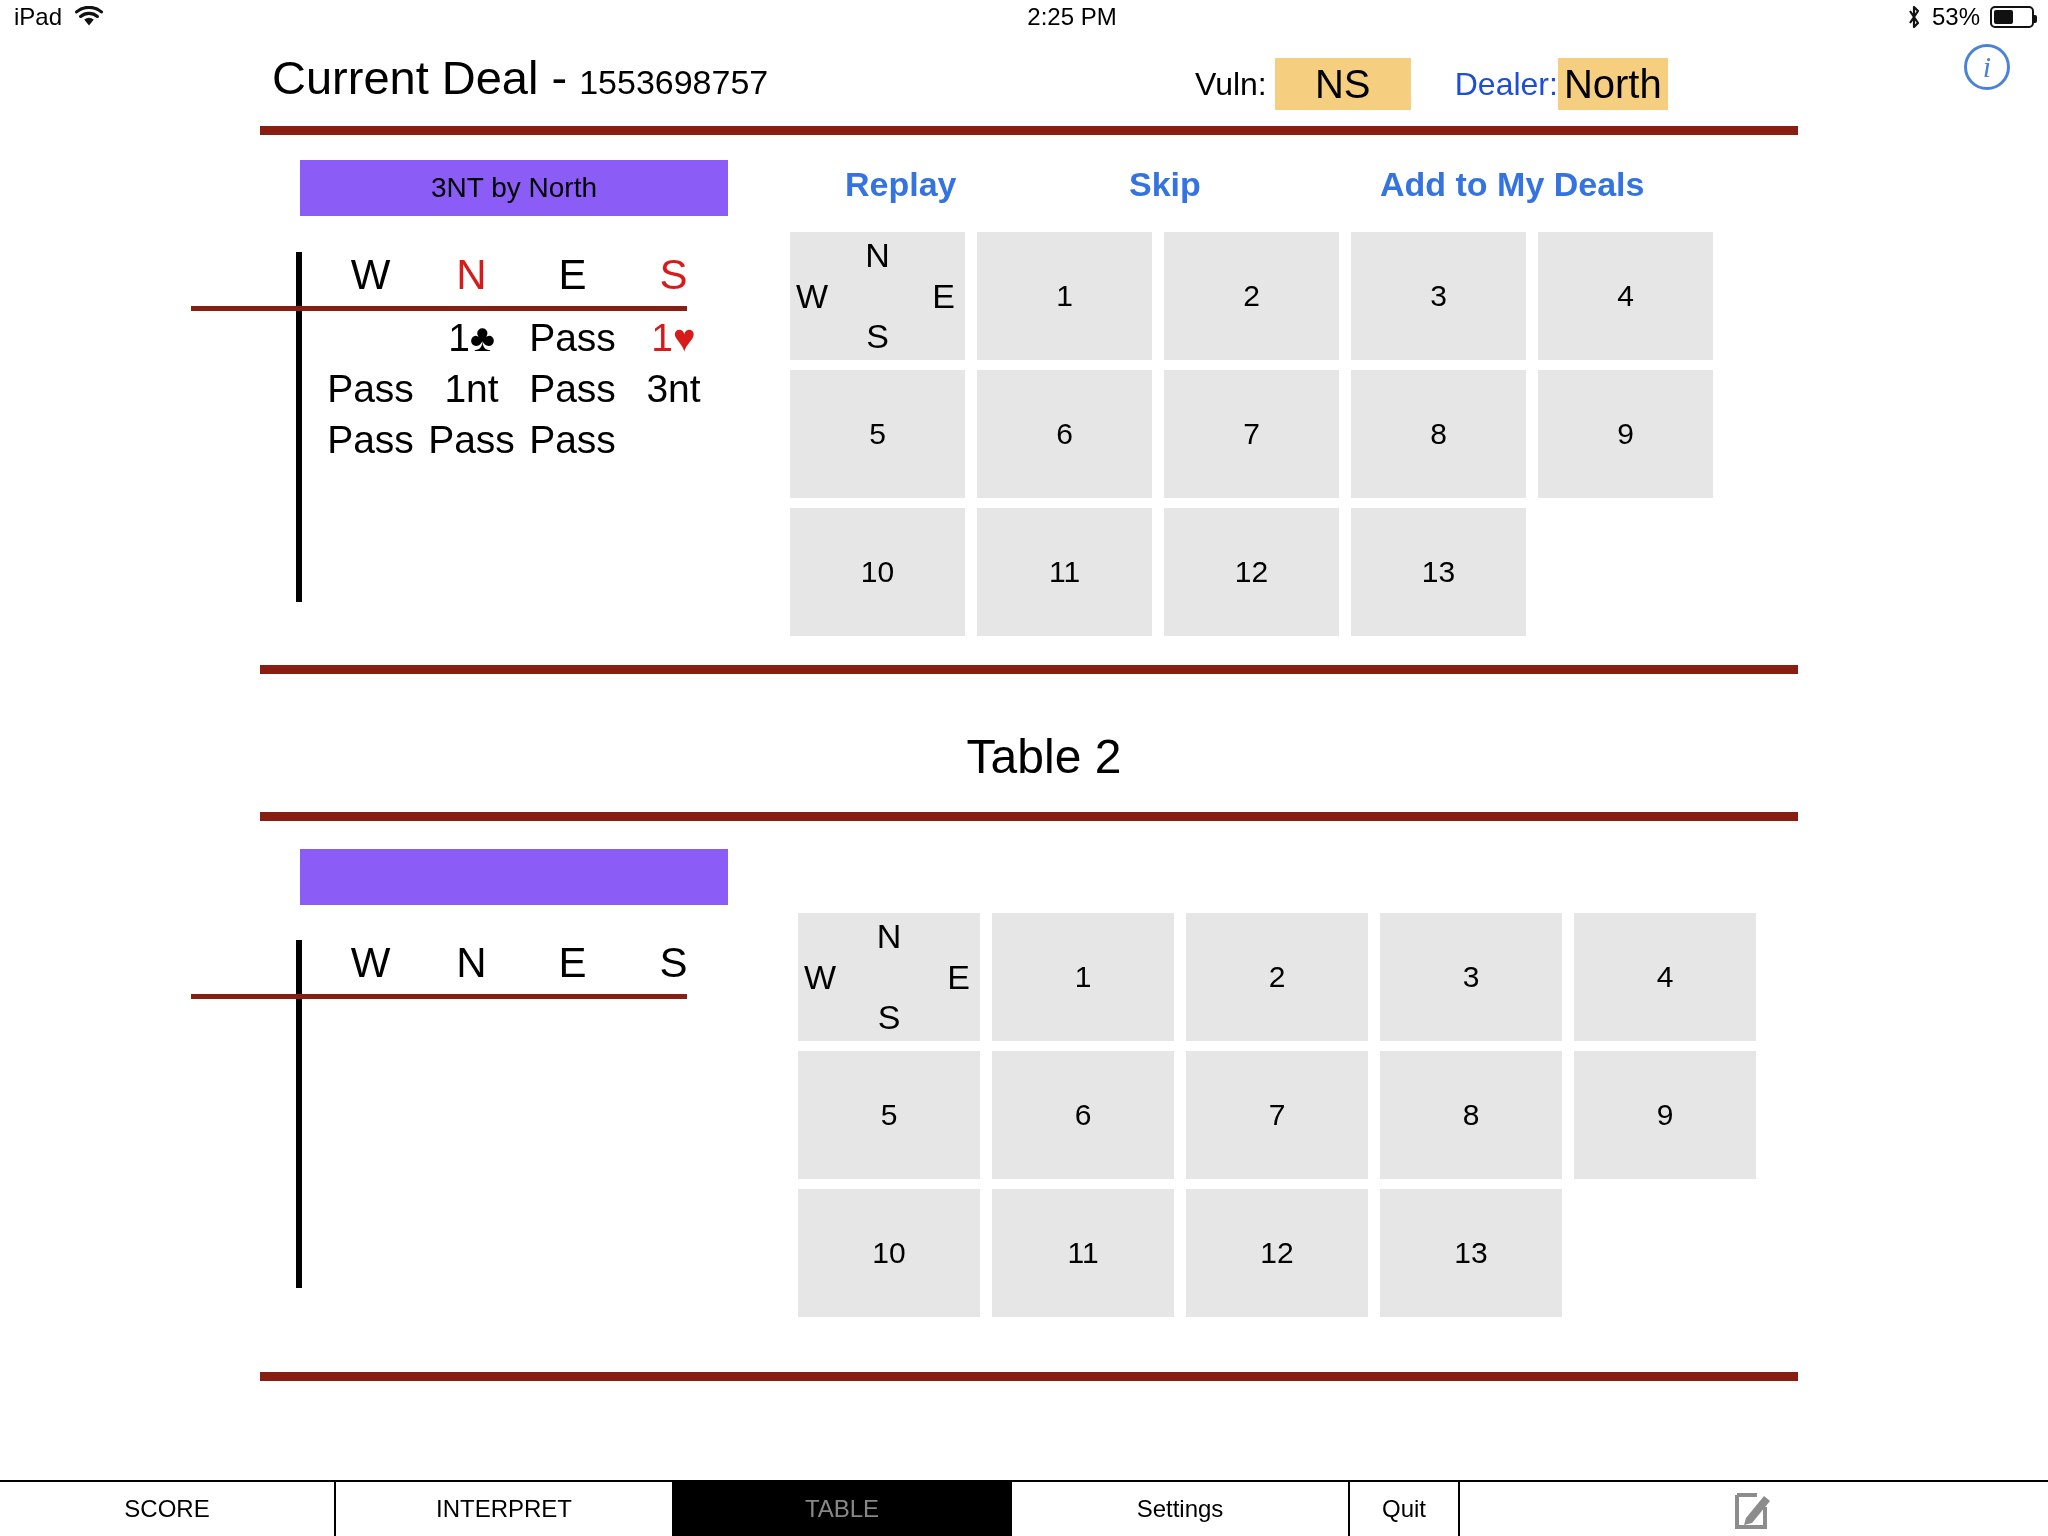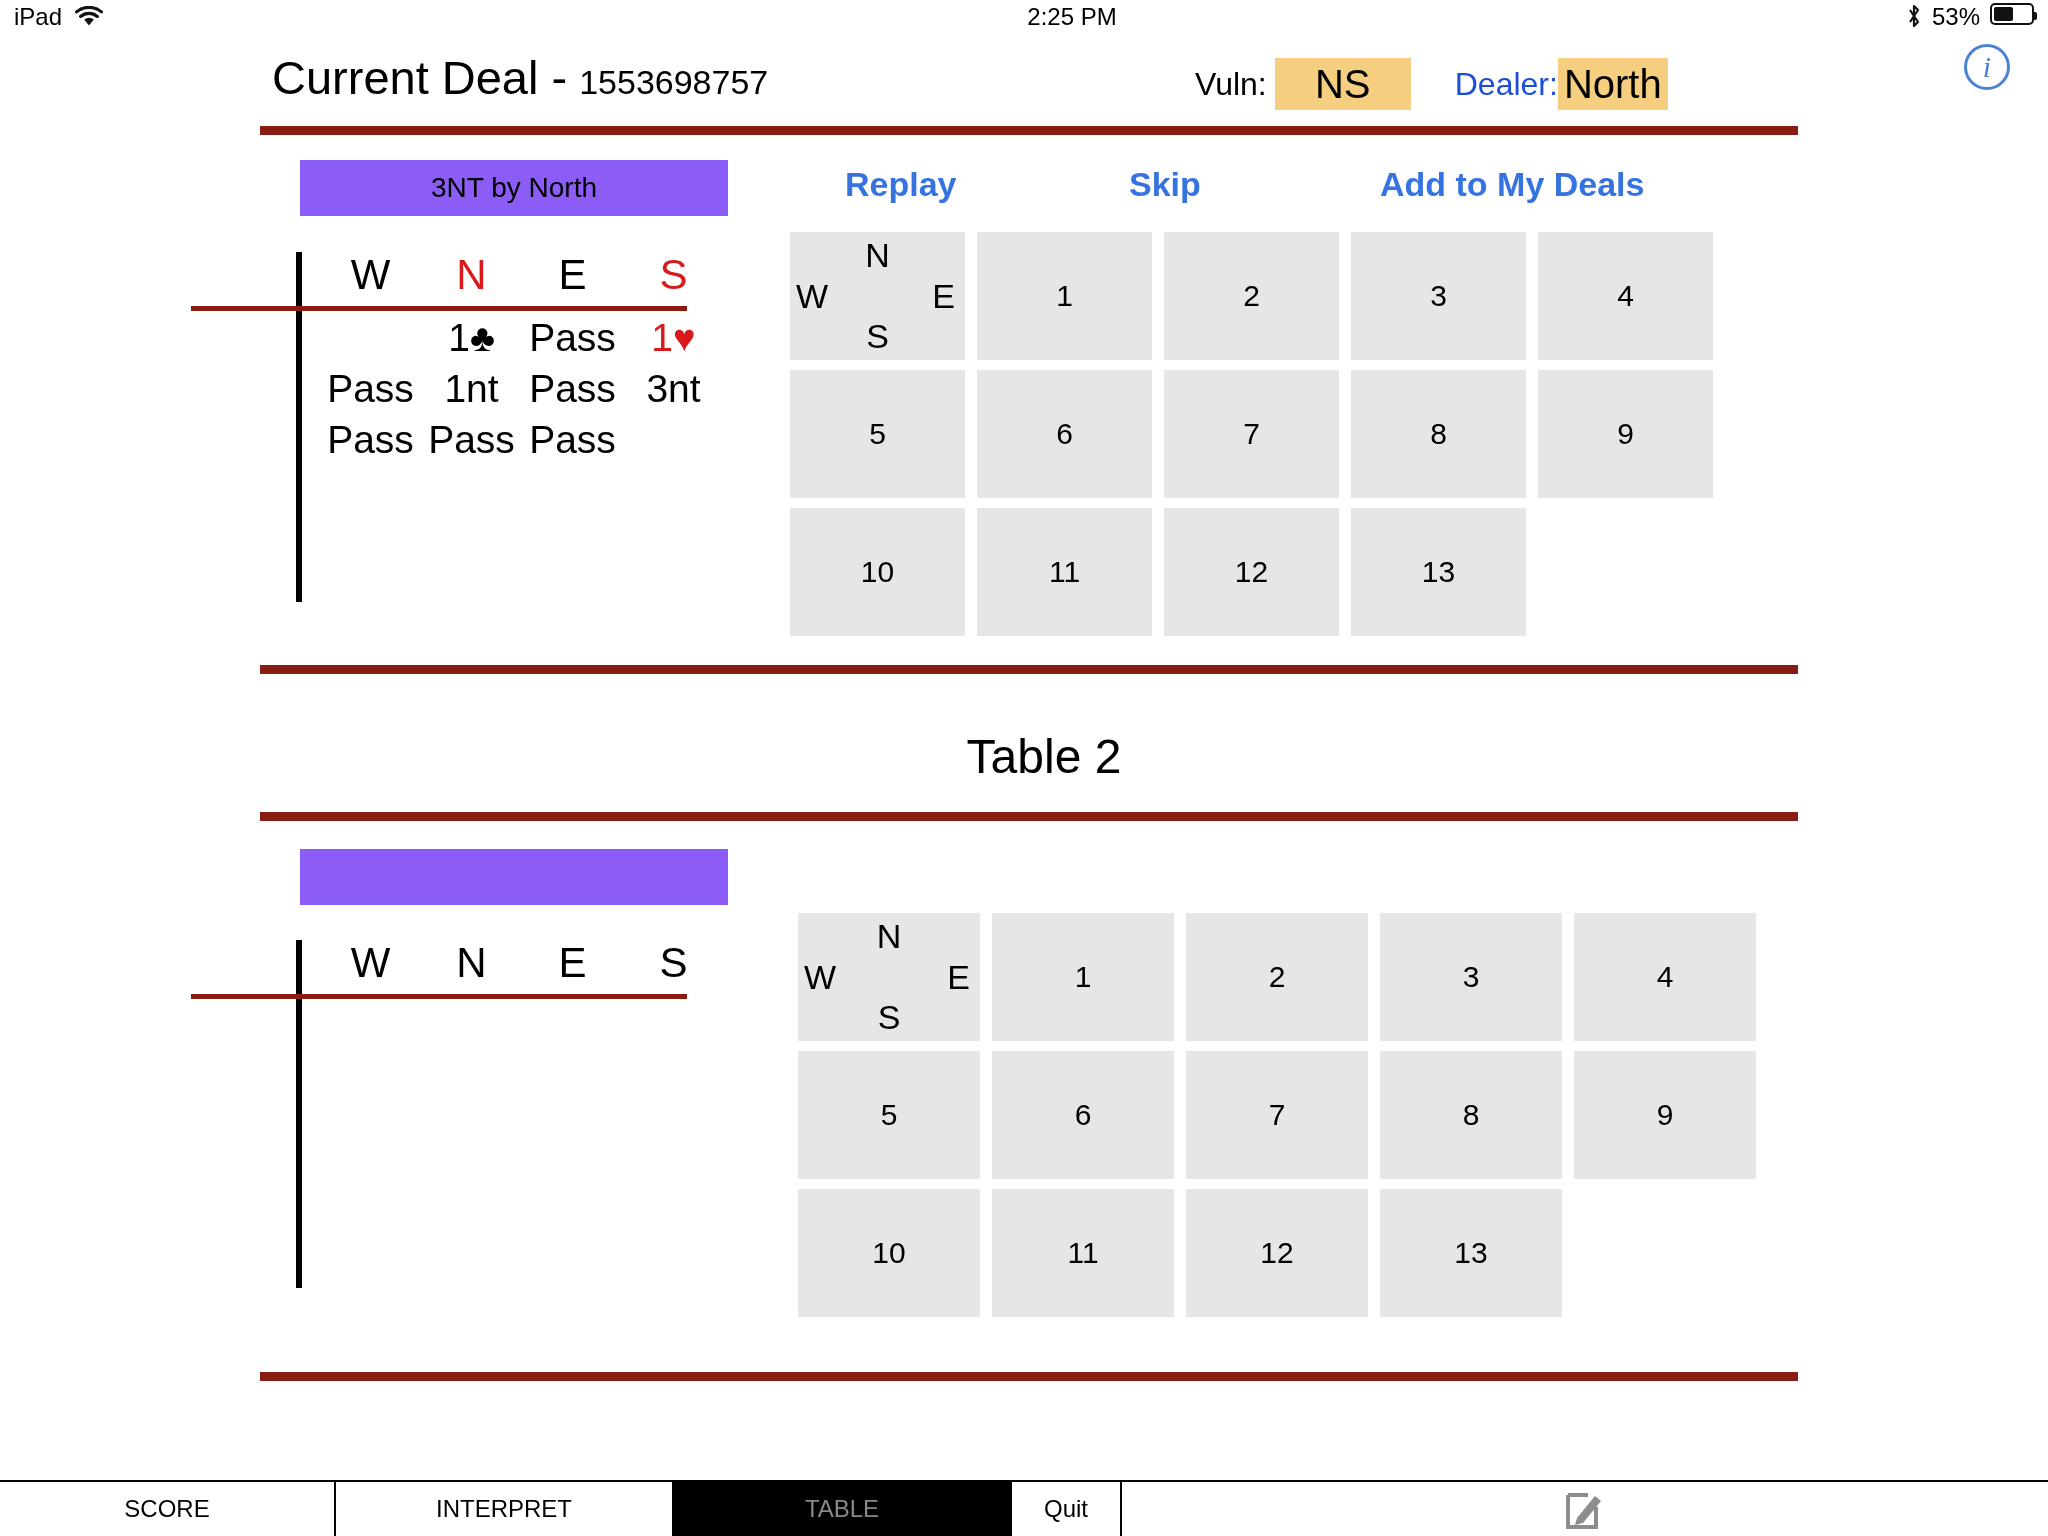--- a/index.html
+++ b/index.html
@@ -13,21 +13,21 @@
 
   
   .statusbar {
     position: absolute; top: 0; left: 0;
     width: 2048px; height: 34px;
     display: flex; align-items: center;
     font-size: 24px; color: #000;
   }
   .sb-left { position: absolute; left: 14px; display: flex; align-items: center; gap: 12px; }
   .sb-center { position: absolute; left: 0; width: 2048px; text-align: center; font-size: 24px; margin-left: 48px; }
-  .sb-right { position: absolute; right: 14px; display: flex; align-items: flex-start; gap: 10px; }
+  .sb-right { position: absolute; right: 14px; display: flex; align-items: center; gap: 10px; }
   .wifi-icon svg, .bt-icon svg { display: block; }
   .batt-pct { font-size: 24px; }
   .batt-shell {
     width: 44px; height: 22px; border: 2px solid #111; border-radius: 5px;
     position: relative; display: flex; align-items: center; padding: 2px;
   }
   .batt-fill { height: 100%; background: #111; border-radius: 2px; }
   .batt-nub {
     position: absolute; right: -5px; top: 7px; width: 3px; height: 8px;
     background: #111; border-radius: 0 2px 2px 0;
@@ -286,20 +286,23 @@
   <div class="toolbar">
     <div class="tb-item tb-score">
       <span>SCORE</span>
     </div>
     <div class="tb-item tb-interpret">
       <span>INTERPRET</span>
     </div>
     <div class="tb-item tb-review active">
       <span>TABLE</span>
     </div>
+    <div class="tb-item tb-settings">
+      <span>Settings</span>
+    </div>
     <div class="tb-item tb-quit">
       <span>Quit</span>
     </div>
     <div class="tb-item tb-compose">
       <span class="compose-icon">
         <svg width="42" height="44" viewBox="0 0 42 44">
           <path d="M4 8 L4 40 L32 40 L32 20" stroke="#8C8C8C" stroke-width="4" fill="none"></path>
           <path d="M4 8 L24 8" stroke="#8C8C8C" stroke-width="4" fill="none"></path>
           <path d="M13 31 L31 9 L37 14 L19 36 L11 38 Z" fill="#8C8C8C"></path>
         </svg>

